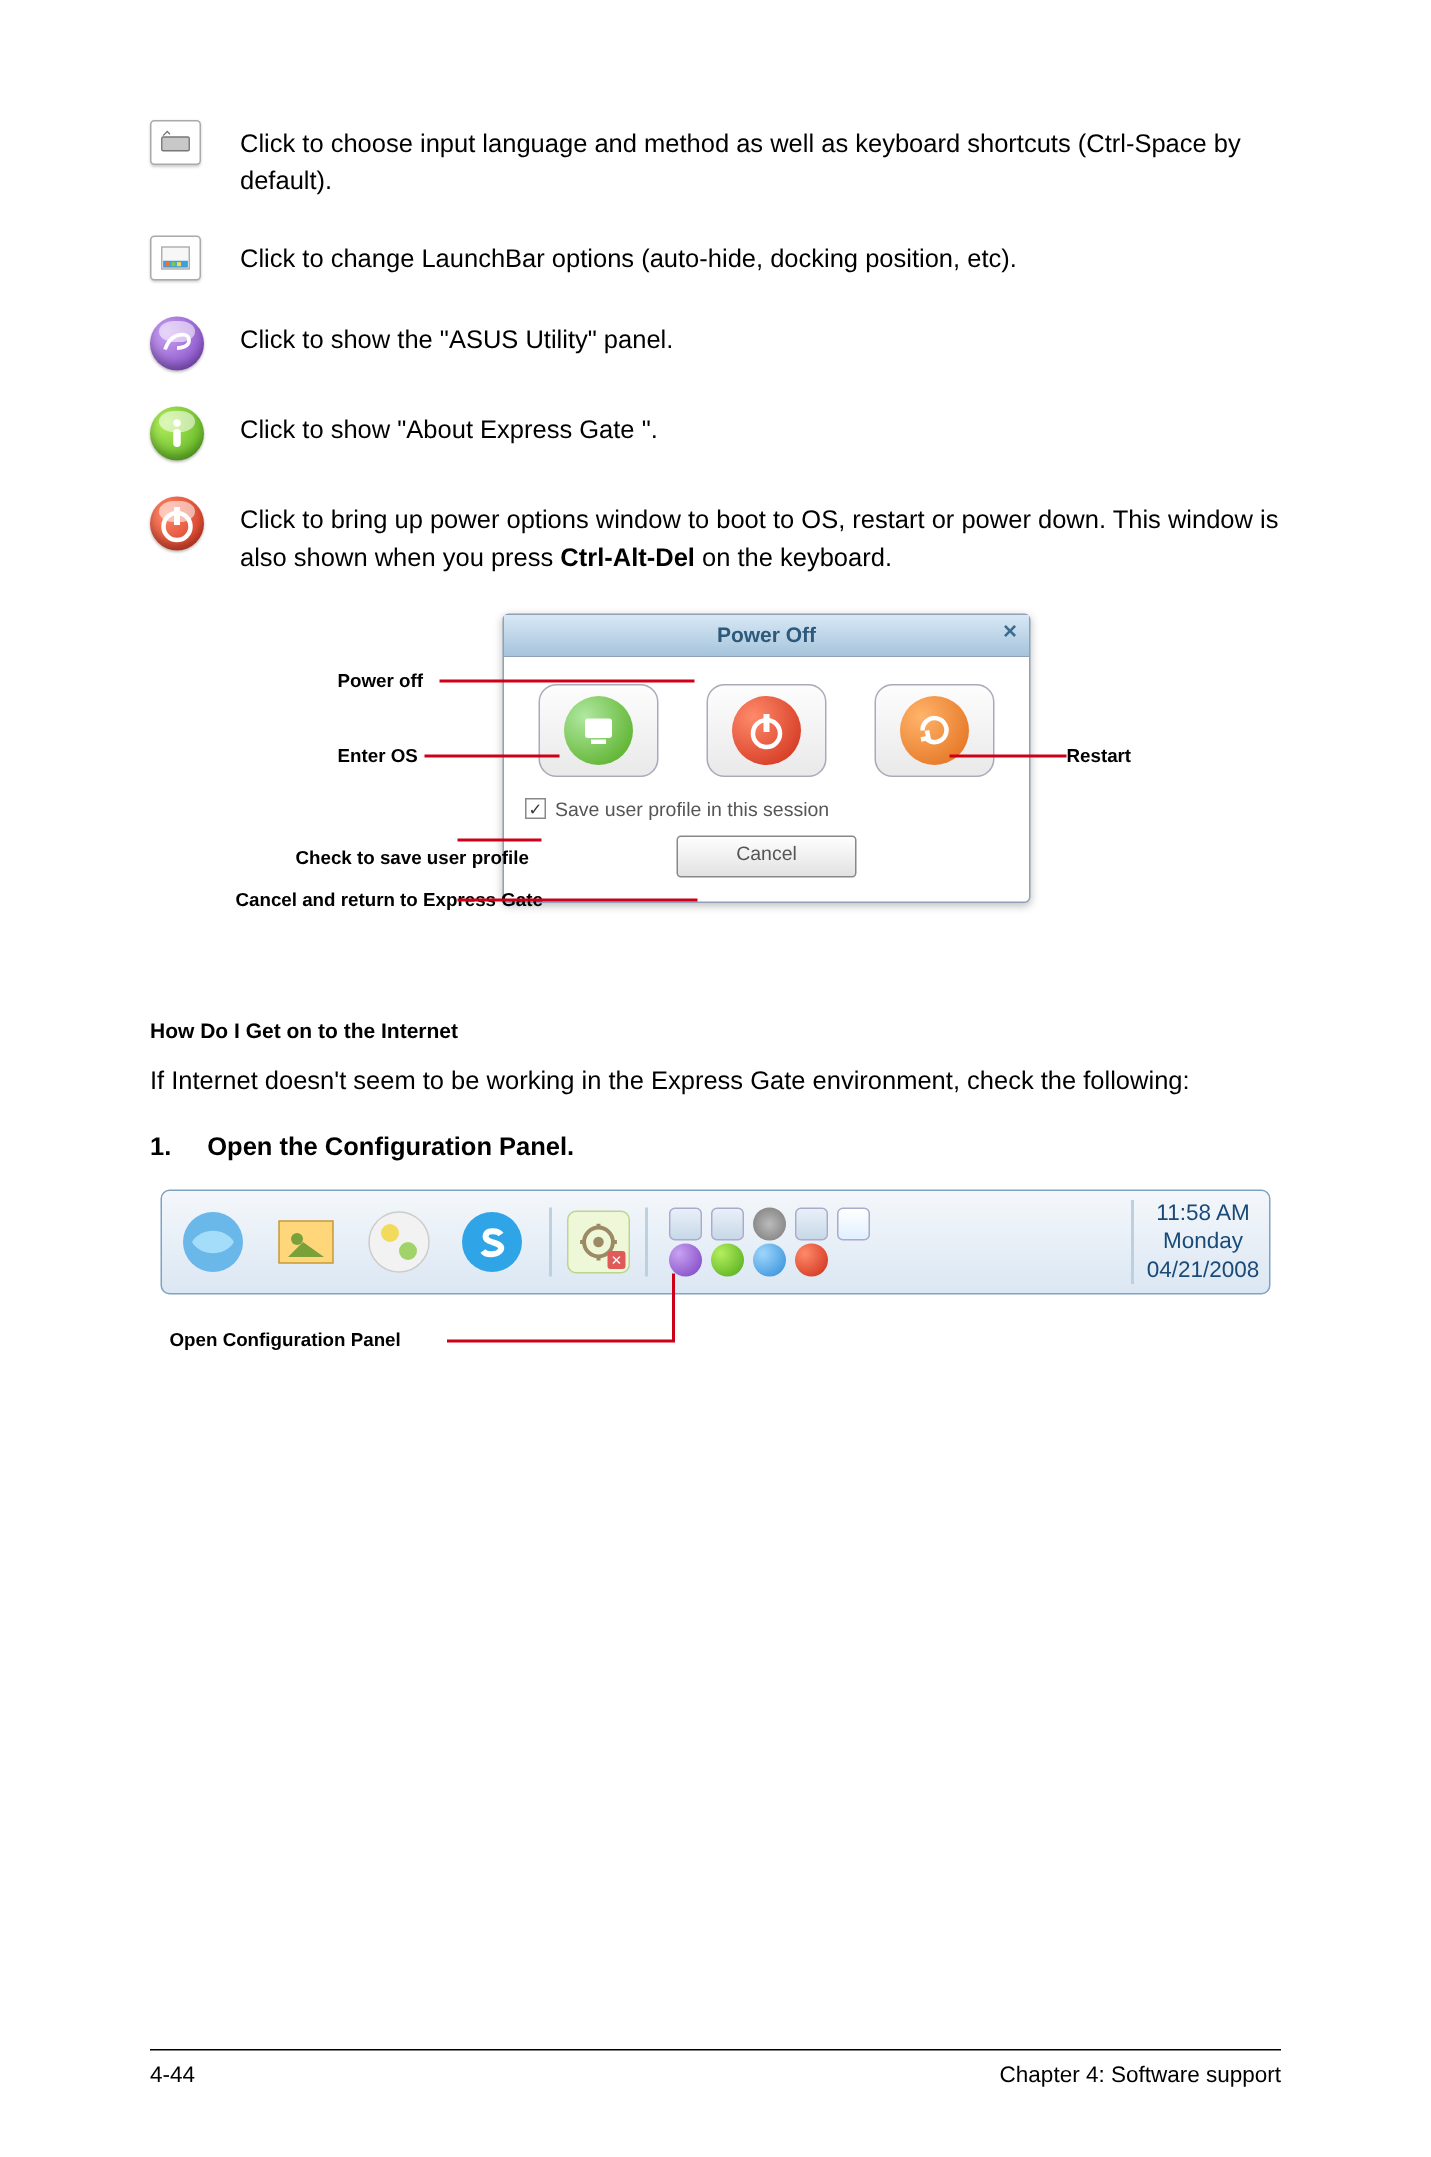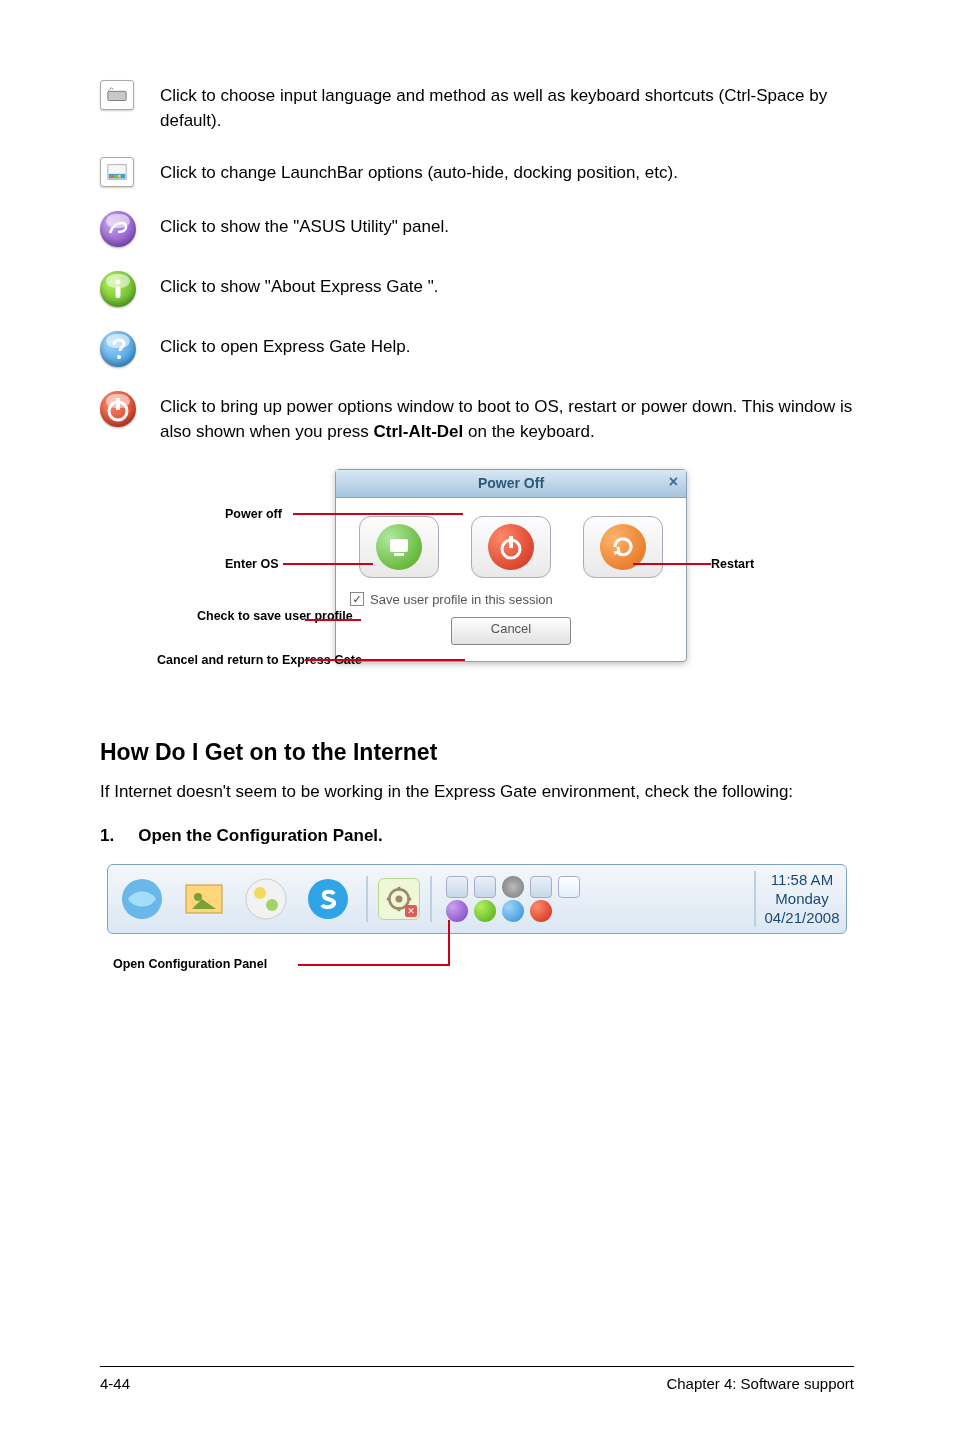--- a/index.html
+++ b/index.html
@@ -36,21 +36,21 @@
   .pchk { padding: 8px 14px 4px 14px; font-size: 13px; color: #555; display: flex; align-items: center; gap: 6px; }
   .pchk .box { width: 14px; height: 14px; border: 1px solid #888; background: #fff; display: inline-flex;
                align-items: center; justify-content: center; font-size: 11px; color: #333; }
   .pcancel { padding: 6px 0 16px 0; text-align: center; }
   .pcancel-btn { display: inline-block; width: 120px; height: 28px; border: 1px solid #888; border-radius: 3px;
                  background: linear-gradient(#fefefe,#e2e2e2); font-size: 13px; color: #555; line-height: 22px; }
   .plabel { position: absolute; font-size: 12.5px; font-weight: bold; color: #000; white-space: nowrap; }
   .pline { position: absolute; background: #cc0019; height: 2px; }
 
   
-  h2 { font-size: 23px; font-weight: bold; margin: 30px 0 14px 0; }
+  h2 { font-size: 14px; font-weight: bold; margin: 30px 0 14px 0; }
   .bodytext { font-size: 17px; line-height: 1.45; margin-bottom: 22px; }
   .step { display: flex; gap: 24px; font-size: 17px; font-weight: bold; margin-bottom: 18px; }
 
   
   .lbwrap { position: relative; width: 740px; height: 120px; margin: 0 auto; }
   .lbar { position: absolute; left: 0; top: 0; width: 740px; height: 70px; border: 1px solid #7fa2c4;
           border-radius: 6px; background: linear-gradient(#f4f7fb,#dbe7f3); display: flex; align-items: center;
           padding: 0 6px; gap: 6px; }
   .lbig { width: 56px; height: 56px; border-radius: 8px; display: flex; align-items: center; justify-content: center; }
   .lvert { width: 0; height: 46px; border-left: 2px solid #bcd0e0; margin: 0 4px; }
@@ -119,31 +119,20 @@
       <div class="round-icon" style="background: radial-gradient(circle at 30% 30%, #b4ef5e, #4da818);">
         <svg viewBox="0 0 36 36" style="position:absolute;top:0;left:0;width:36px;height:36px;">
             <circle cx="18" cy="11" r="2.5" fill="#fff"></circle>
             <rect x="15.5" y="15" width="5" height="12" rx="2.5" fill="#fff"></rect>
           </svg>
       </div>
     </div>
     <div class="row-text">Click to show "About Express Gate ".</div>
   </div>
 
-  <div class="icon-row">
-    <div class="row-icon">
-      <div class="round-icon" style="background: radial-gradient(circle at 30% 30%, #9fd6fb, #2d8bd8);">
-        <svg viewBox="0 0 36 36" style="position:absolute;top:0;left:0;width:36px;height:36px;">
-            <path d="M14 14c0-3 2-5 5-5s5 2 5 4c0 3-4 3-4 7" fill="none" stroke="#fff" stroke-width="3"></path>
-            <circle cx="19" cy="26" r="2" fill="#fff"></circle>
-          </svg>
-      </div>
-    </div>
-    <div class="row-text">Click to open Express Gate  Help.</div>
-  </div>
 
   <div class="icon-row">
     <div class="row-icon">
       <div class="round-icon" style="background: radial-gradient(circle at 30% 30%, #ff8a6a, #cc2b16);">
         <svg viewBox="0 0 36 36" style="position:absolute;top:0;left:0;width:36px;height:36px;">
             <circle cx="18" cy="20" r="9" fill="none" stroke="#fff" stroke-width="3"></circle>
             <rect x="16" y="7" width="4" height="12" fill="#fff"></rect>
           </svg>
       </div>
     </div>
@@ -192,21 +181,21 @@
         <span class="pcancel-btn">Cancel</span>
       </div>
     </div>
 
     <div class="plabel" style="left:68px; top:38px;">Power off</div>
     <div class="pline" style="left:136px; top:44px; width:170px;"></div>
 
     <div class="plabel" style="left:68px; top:88px;">Enter OS</div>
     <div class="pline" style="left:126px; top:94px; width:90px;"></div>
 
-    <div class="plabel" style="left:40px; top:140px; text-align:left; width:105px;">Check to save user profile</div>
+    <div class="plabel" style="left:40px; top:156px; text-align:left; width:105px;">Check to save user profile</div>
     <div class="pline" style="left:148px; top:150px; width:56px;"></div>
 
     <div class="plabel" style="left:0px; top:184px; text-align:right; width:145px;">Cancel and return to Express Gate</div>
     <div class="pline" style="left:148px; top:190px; width:160px;"></div>
 
     <div class="plabel" style="left:554px; top:88px;">Restart</div>
     <div class="pline" style="left:476px; top:94px; width:78px;"></div>
   </div>
 
   <h2>How Do I Get on to the Internet</h2>

